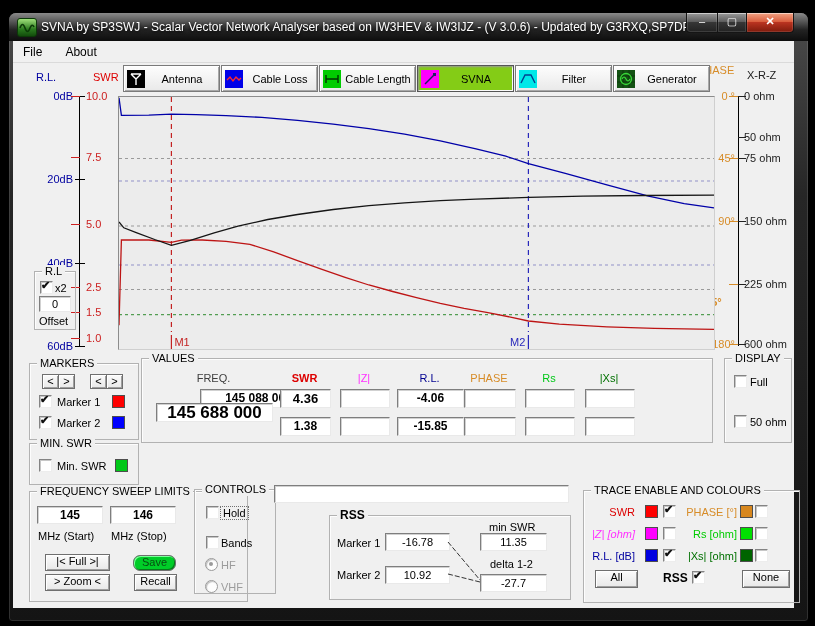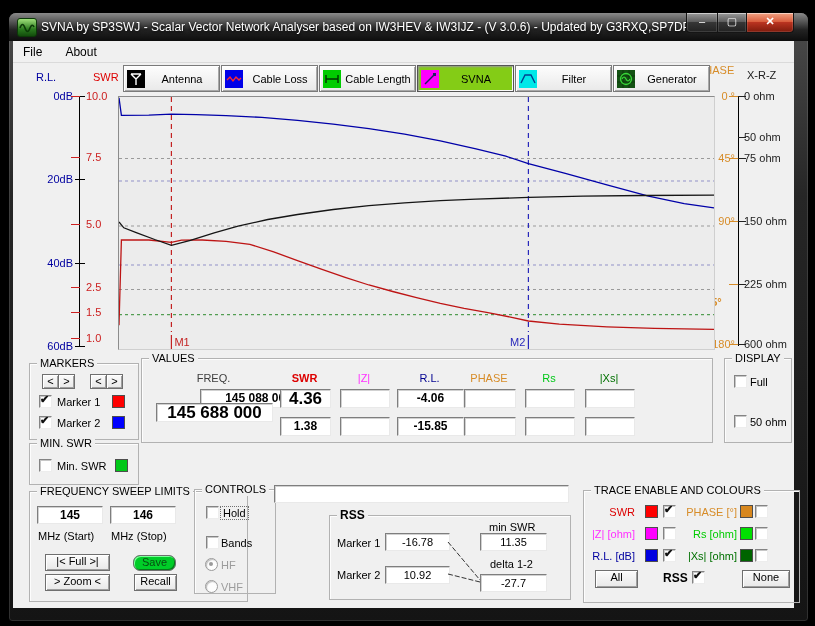--- a/index.html
+++ b/index.html
@@ -192,20 +192,27 @@
           <text x="55.4" y="249" fill="#c32222" text-anchor="start" font-size="11px" font-family="&quot;Liberation Sans&quot;,sans-serif">M1</text>
           <line x1="409.4" y1="0" x2="409.4" y2="235" stroke="#2828bb" stroke-width="1.2" stroke-dasharray="5,4"></line>
           <line x1="409.4" y1="238" x2="409.4" y2="252" stroke="#2828bb" stroke-width="1.2"></line>
           <text x="406.4" y="249" fill="#2828bb" text-anchor="end" font-size="11px" font-family="&quot;Liberation Sans&quot;,sans-serif">M2</text>
           <path d="M0.0 228.2 L2.4 143.0 L29.8 143.0 L52.4 145.3 L62.5 143.2 L83.3 143.0 L107.1 144.3 L130.9 147.3 L154.7 154.9 L178.5 163.6 L202.3 172.2 L226.1 180.3 L249.9 188.0 L273.7 194.5 L297.5 200.6 L321.3 206.4 L345.1 211.4 L368.9 215.7 L392.7 220.3 L409.4 224.0 L440.3 227.2 L487.9 229.8 L535.5 231.4 L595.0 232.4" fill="none" stroke="#bd1414" stroke-width="1.3"></path>
           <path d="M0.0 0.8 L2.4 18.3 L29.8 18.1 L52.4 17.1 L77.3 17.6 L107.1 18.6 L142.8 20.4 L178.5 23.3 L214.2 27.1 L249.9 31.7 L285.6 37.2 L321.3 43.9 L357.0 51.9 L386.8 59.2 L409.4 66.6 L446.3 76.4 L487.9 87.8 L529.5 99.1 L565.2 106.7 L595.0 110.9" fill="none" stroke="#0000a8" stroke-width="1.3"></path>
           <path d="M0.0 125.0 L4.8 130.8 L17.9 135.8 L35.7 142.5 L52.4 148.3 L71.4 143.3 L95.2 135.8 L119.0 129.2 L148.8 122.5 L178.5 117.5 L214.2 112.5 L249.9 108.7 L285.6 105.8 L321.3 103.7 L357.0 102.1 L409.4 100.4 L464.1 99.2 L523.6 98.5 L595.0 98.2" fill="none" stroke="#151515" stroke-width="1.3"></path>
         </svg>
     </div>
 
+    <div class="grp" style="left:21px;top:230px;width:40px;height:57px;">
+      <span class="grp-label">R.L</span>
+      <span class="cb checked" style="left:5px;top:9px;"></span>
+      <span class="lbl" style="left:20px;top:10px;">x2</span>
+      <div class="tb" style="left:4px;top:24px;width:30px;height:14px;">0</div>
+      <span class="lbl" style="left:4px;top:43px;">Offset</span>
+    </div>
 
     <div class="grp" style="left:16px;top:322px;width:108px;height:75px;">
       <span class="grp-label">MARKERS</span>
       <div class="btn" style="left:12px;top:10px;width:15px;height:13px;">&lt;</div>
       <div class="btn" style="left:28px;top:10px;width:15px;height:13px;">&gt;</div>
       <div class="btn" style="left:60px;top:10px;width:15px;height:13px;">&lt;</div>
       <div class="btn" style="left:76px;top:10px;width:15px;height:13px;">&gt;</div>
       <span class="cb checked" style="left:9px;top:31px;"></span>
       <span class="lbl" style="left:27px;top:32px;">Marker 1</span>
       <span class="swatch" style="left: 82px; top: 31px; background: rgb(255, 0, 0);"></span>
@@ -224,21 +231,21 @@
     <div class="grp" id="values-group" style="left:128px;top:317px;width:570px;height:83px;">
       <span class="grp-label">VALUES</span>
     <div class="lbl" style="left: 14px; top: 13px; width: 115px; text-align: center; color: rgb(61, 61, 61);">FREQ.</div>
         <div class="lbl" style="left: 138px; top: 13px; width: 49px; text-align: center; color: rgb(221, 0, 0); font-weight: bold;">SWR</div>
         <div class="lbl" style="left: 198px; top: 13px; width: 48px; text-align: center; color: rgb(255, 48, 255);">|Z|</div>
         <div class="lbl" style="left: 255px; top: 13px; width: 65px; text-align: center; color: rgb(0, 0, 144);">R.L.</div>
         <div class="lbl" style="left: 322px; top: 13px; width: 50px; text-align: center; color: rgb(215, 140, 40);">PHASE</div>
         <div class="lbl" style="left: 383px; top: 13px; width: 48px; text-align: center; color: rgb(0, 200, 24);">Rs</div>
         <div class="lbl" style="left: 443px; top: 13px; width: 48px; text-align: center; color: rgb(0, 112, 0);">|Xs|</div>
         <div class="tb bold" style="left: 14px; top: 30px; width: 115px; height: 17px; line-height: 17px; font-size: 12px; margin-left: 44px;">145 088 000</div>
-        <div class="tb bold" style="left: 138px; top: 30px; width: 49px; height: 17px; line-height: 17px; font-size: 17px;">4.36</div>
+        <div class="tb bold" style="left: 138px; top: 30px; width: 49px; height: 17px; line-height: 17px; font-size: 13px;">4.36</div>
         <div class="tb bold" style="left: 198px; top: 30px; width: 48px; height: 17px; line-height: 17px; font-size: 12px;"></div>
         <div class="tb bold" style="left: 255px; top: 30px; width: 65px; height: 17px; line-height: 17px; font-size: 12px;">-4.06</div>
         <div class="tb bold" style="left: 322px; top: 30px; width: 50px; height: 17px; line-height: 17px; font-size: 12px;"></div>
         <div class="tb bold" style="left: 383px; top: 30px; width: 48px; height: 17px; line-height: 17px; font-size: 12px;"></div>
         <div class="tb bold" style="left: 443px; top: 30px; width: 48px; height: 17px; line-height: 17px; font-size: 12px;"></div>
         <div class="tb bold" style="left: 14px; top: 44px; width: 115px; height: 17px; line-height: 17px; font-size: 17px;">145 688 000</div>
         <div class="tb bold" style="left: 138px; top: 58px; width: 49px; height: 17px; line-height: 17px; font-size: 12px;">1.38</div>
         <div class="tb bold" style="left: 198px; top: 58px; width: 48px; height: 17px; line-height: 17px; font-size: 12px;"></div>
         <div class="tb bold" style="left: 255px; top: 58px; width: 65px; height: 17px; line-height: 17px; font-size: 12px;">-15.85</div>
         <div class="tb bold" style="left: 322px; top: 58px; width: 50px; height: 17px; line-height: 17px; font-size: 12px;"></div>
@@ -299,21 +306,21 @@
 
     <div class="grp" id="trace-group" style="left:570px;top:449px;width:215px;height:111px;">
       <span class="grp-label">TRACE ENABLE AND COLOURS</span>
       <div class="btn" style="left:11px;top:79px;width:41px;height:16px;">All</div>
       <span class="lbl" style="left:79px;top:81px;font-weight:bold;font-size:12px;">RSS</span>
       <span class="cb checked" style="left:108px;top:80px;"></span>
       <div class="btn" style="left:158px;top:79px;width:46px;height:16px;">None</div>
     <div class="lbl" style="left: 4px; top: 15px; width: 47px; text-align: right; color: rgb(221, 0, 0);">SWR</div>
         <span class="swatch" style="left: 61px; top: 14px; background: rgb(255, 0, 0);"></span>
         <span class="cb checked" style="left: 79px; top: 14px;"></span>
-        <div class="lbl" style="left: 4px; top: 37px; width: 47px; text-align: right; color: rgb(255, 48, 255);">|Z| [ohm]</div>
+        <div class="lbl" style="left: 4px; top: 37px; width: 47px; text-align: right; color: rgb(255, 48, 255); font-style: italic;">|Z| [ohm]</div>
         <span class="swatch" style="left: 61px; top: 36px; background: rgb(255, 0, 255);"></span>
         <span class="cb" style="left: 79px; top: 36px;"></span>
         <div class="lbl" style="left: 4px; top: 59px; width: 47px; text-align: right; color: rgb(0, 0, 160);">R.L. [dB]</div>
         <span class="swatch" style="left: 61px; top: 58px; background: rgb(0, 0, 224);"></span>
         <span class="cb checked" style="left: 79px; top: 58px;"></span>
         <div class="lbl" style="left: 96px; top: 15px; width: 57px; text-align: right; color: rgb(215, 140, 40);">PHASE [°]</div>
         <span class="swatch" style="left: 156px; top: 14px; background: rgb(215, 135, 30);"></span>
         <span class="cb" style="left: 171px; top: 14px;"></span>
         <div class="lbl" style="left: 96px; top: 37px; width: 57px; text-align: right; color: rgb(0, 204, 0);">Rs [ohm]</div>
         <span class="swatch" style="left: 156px; top: 36px; background: rgb(0, 224, 0);"></span>

